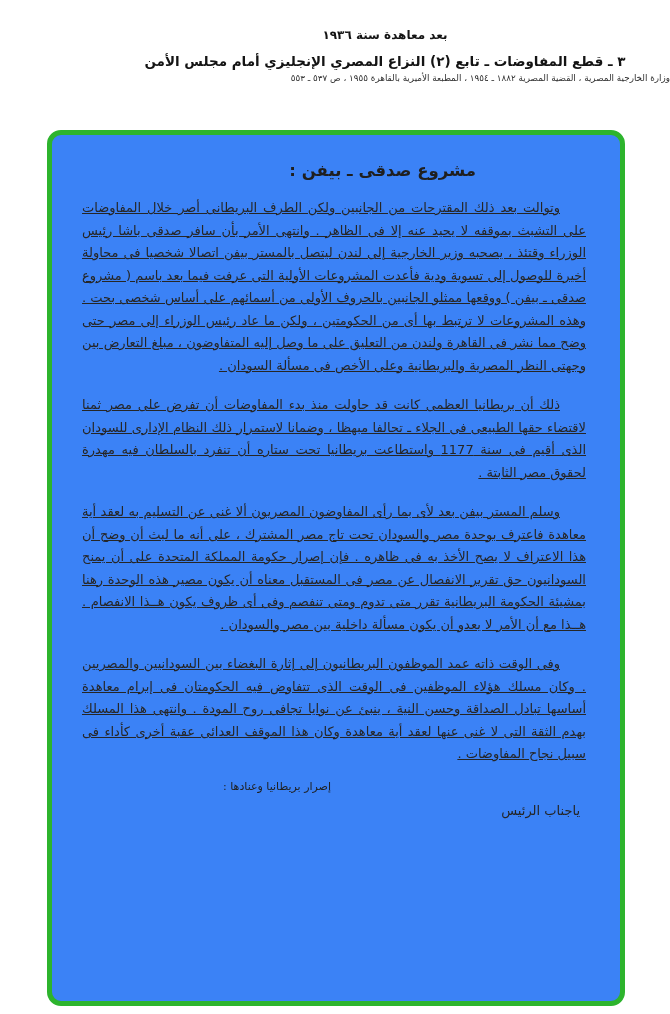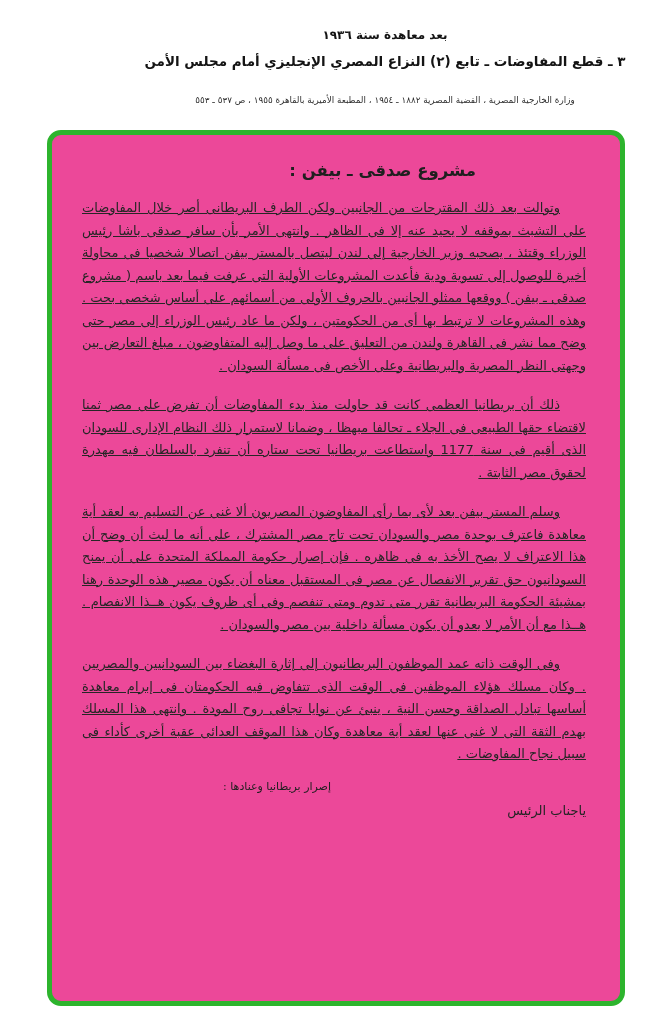--- a/index.html
+++ b/index.html
@@ -7,59 +7,59 @@
     width:670px;height:1014px;background:#ffffff;
     font-family:"DejaVu Sans",sans-serif;
     overflow:hidden;
   }
   .page{position:relative;width:570px;height:1014px;direction:rtl;}
 
   
   .header{position:absolute;top:28px;right:0;left:0;text-align:center;color:#141414;}
   .header .line1{font-size:12px;font-weight:bold;letter-spacing:.5px;}
   .header .line2{font-size:13.5px;font-weight:bold;margin-top:11px;}
-  .header .line3{font-size:8.8px;margin-top:26px;color:#2f2f2f;}
+  .header .line3{font-size:8.8px;margin-top:4px;color:#2f2f2f;text-align:right;}
 
   
   .frame{
     position:absolute;top:130px;right:45px;width:578px;height:876px;
     box-sizing:border-box;border:5px solid #2db42d;border-radius:14px;
     background:#fdfcf9;padding:24px 34px 14px 30px;overflow:hidden;
   }
 
   .doc-title{
     font-size:16.5px;font-weight:bold;color:#1f1f1f;
     padding-right:110px;margin:2px 0 16px 0;
   }
   .doc-title2{
     font-size:11px;font-weight:normal;color:#1f1f1f;
     padding-right:255px;margin:14px 0 10px 0;white-space:nowrap;
   }
   .salutation{
-    font-size:13px;color:#242424;margin:0 0 6px 0;
+    font-size:13px;color:#242424;margin:0 6px 6px 0;
   }
   p.para{
     font-size:13px;line-height:22.5px;color:#262626;
     text-align:justify;text-justify:inter-word;
     margin:17px 0 9px 0;text-indent:26px;text-decoration:underline;
   }
   p.para:last-child{margin-bottom:0;}
 </style>
 </head>
 <body>
 
 <div class="page">
 
   <div class="header">
     <div class="line1">بعد معاهدة سنة ١٩٣٦</div>
     <div class="line2">٣ ـ قطع المفاوضات ـ تابع (٢) النزاع المصري الإنجليزي أمام مجلس الأمن</div>
     <div class="line3">وزارة الخارجية المصرية ، القضية المصرية ١٨٨٢ ـ ١٩٥٤ ، المطبعة الأميرية بالقاهرة ١٩٥٥ ، ص ٥٣٧ ـ ٥٥٣</div>
   </div>
 
-  <div class="frame" style="border-color: rgb(45, 180, 45); background: #ec4899;">
+  <div class="frame" style="border-color: rgb(45, 180, 45); background: #3b82f6;">
 
     <div class="doc-title">مشروع صدقى ـ بيفن :</div>
 
     <p class="para">وتوالت بعد ذلك المقترحات من الجانبين ولكن الطرف البريطانى أصر خلال المفاوضات على التشبث بموقفه لا يحيد عنه إلا فى الظاهر . وانتهى الأمر بأن سافر صدقى باشا رئيس الوزراء وقتئذ ، يصحبه وزير الخارجية إلى لندن ليتصل بالمستر بيفن اتصالا شخصيا فى محاولة أخيرة للوصول إلى تسوية ودية فأعدت المشروعات الأولية التى عرفت فيما بعد باسم ( مشروع صدقى ـ بيفن ) ووقعها ممثلو الجانبين بالحروف الأولى من أسمائهم على أساس شخصى بحت . وهذه المشروعات لا ترتبط بها أى من الحكومتين ، ولكن ما عاد رئيس الوزراء إلى مصر حتى وضح مما نشر فى القاهرة ولندن من التعليق على ما وصل إليه المتفاوضون ، مبلغ التعارض بين وجهتى النظر المصرية والبريطانية وعلى الأخص فى مسألة السودان .</p>
     <p class="para">ذلك أن بريطانيا العظمى كانت قد حاولت منذ بدء المفاوضات أن تفرض على مصر ثمنا لاقتضاء حقها الطبيعى فى الجلاء ـ تحالفا مبهظا ، وضمانا لاستمرار ذلك النظام الإدارى للسودان الذى أقيم فى سنة 1177 واستطاعت بريطانيا تحت ستاره أن تنفرد بالسلطان فيه مهدرة لحقوق مصر الثابتة .</p>
     <p class="para">وسلم المستر بيفن بعد لأى بما رأى المفاوضون المصريون ألا غنى عن التسليم به لعقد أية معاهدة فاعترف بوحدة مصر والسودان تحت تاج مصر المشترك ، على أنه ما لبث أن وضح أن هذا الاعتراف لا يصح الأخذ به فى ظاهره . فإن إصرار حكومة المملكة المتحدة على أن يمنح السودانيون حق تقرير الانفصال عن مصر فى المستقبل معناه أن يكون مصير هذه الوحدة رهنا بمشيئة الحكومة البريطانية تقرر متى تدوم ومتى تنفصم وفى أى ظروف يكون هــذا الانفصام . هــذا مع أن الأمر لا يعدو أن يكون مسألة داخلية بين مصر والسودان .</p>
     <p class="para">وفى الوقت ذاته عمد الموظفون البريطانيون إلى إثارة البغضاء بين السودانيين والمصريين . وكان مسلك هؤلاء الموظفين فى الوقت الذى تتفاوض فيه الحكومتان فى إبرام معاهدة أساسها تبادل الصداقة وحسن النية ، ينبئ عن نوايا تجافى روح المودة . وانتهى هذا المسلك بهدم الثقة التى لا غنى عنها لعقد أية معاهدة وكان هذا الموقف العدائى عقبة أخرى كأداء فى سبيل نجاح المفاوضات .</p>
 
     <div class="doc-title2">إصرار بريطانيا وعنادها :</div>
     <div class="salutation">ياجناب الرئيس</div>

